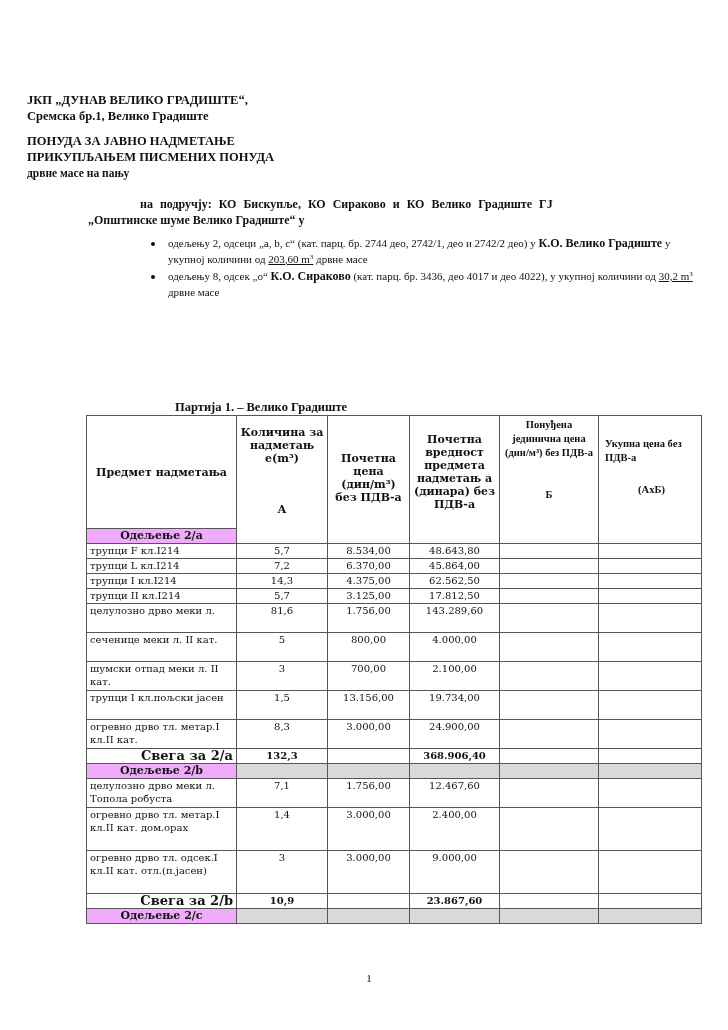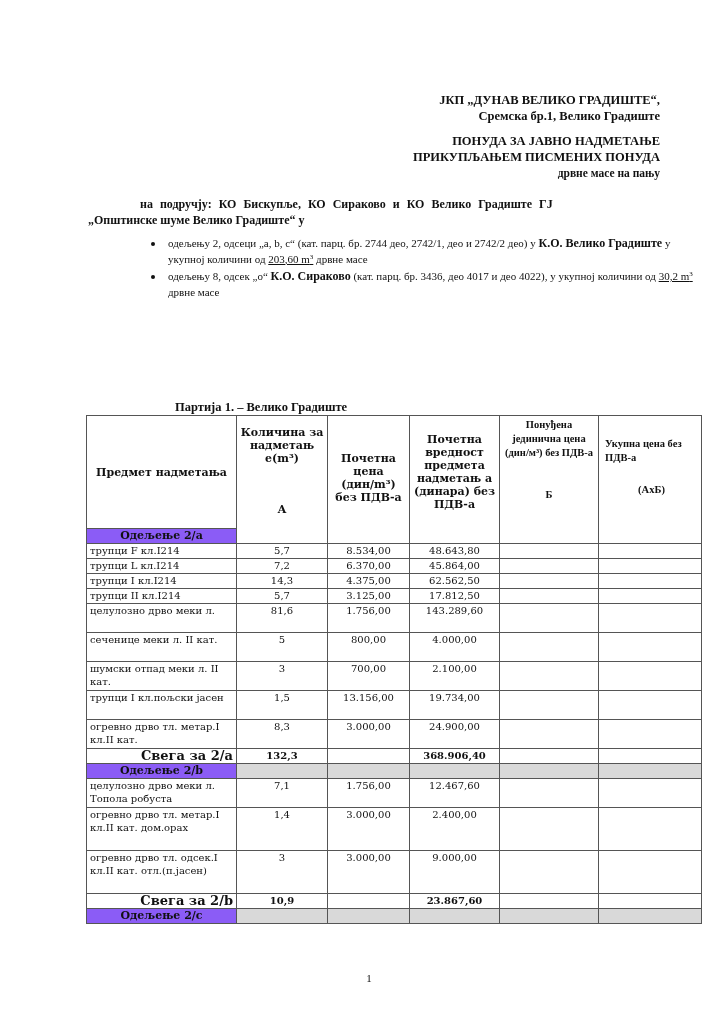--- a/index.html
+++ b/index.html
@@ -2,21 +2,21 @@
 <html><head>
 <meta charset="utf-8">
 <style>
   html, body { margin: 0; padding: 0; background: #ffffff; }
   body {
     width: 728px; height: 1030px; position: relative; overflow: hidden;
     font-family: "DejaVu Serif", "Liberation Serif", serif;
     color: #111;
   }
   .page { position: absolute; left: 0; top: 0; width: 728px; height: 1030px; }
-  .hdr { position: absolute; left: 0; width: 660px; text-align: right; font-weight: bold; }
+  .hdr { position: absolute; left: 0; width: 660px; text-align: left; font-weight: bold; padding-left: 27px; }
   .hdr .line { display: block; white-space: nowrap; }
   #hdr1 { top: 92px; font-size: 12.5px; line-height: 16px; font-family: "Liberation Serif", serif; }
   #hdr2 { top: 133px; font-size: 12.5px; line-height: 16px; font-family: "Liberation Serif", serif; }
   #hdr2 .small { font-size: 11.5px; }
 
   .intro {
     position: absolute; left: 88px; width: 614px; top: 196px;
     font-size: 12px; line-height: 16px; font-weight: bold;
     text-align: justify; font-family: "Liberation Serif", serif;
   }
@@ -57,21 +57,21 @@
   table.lots td, table.lots th {
     border: 1px solid #555; padding: 0 3px; vertical-align: top;
     line-height: 13px;
   }
   col.c1 { width: 150px; } col.c2 { width: 91px; } col.c3 { width: 82px; }
   col.c4 { width: 90px; } col.c5 { width: 99px; } col.c6 { width: 103px; }
 
   .th { font-weight: bold; text-align: center; vertical-align: middle !important; font-size: 11px; line-height: 13.5px; }
   .th.serif2 { font-family: "Liberation Serif", serif; font-size: 10.5px; line-height: 14px; }
   .th-left { text-align: left; padding-left: 6px !important; }
-  .sec { background: #8b5cf6; font-weight: bold; text-align: center; font-size: 11px; }
+  .sec { background: #f0abfc; font-weight: bold; text-align: center; font-size: 11px; }
   .sec-cell { background: #d9d9d9; }
   .num { text-align: center; }
   .tot { font-weight: bold; text-align: right; font-size: 13px; }
   .tot-num { font-weight: bold; text-align: center; }
   .desc { text-align: left; }
 
   .page-num {
     position: absolute; left: 0; width: 738px; top: 972px;
     text-align: center; font-size: 11px; font-family: "Liberation Serif", serif;
   }

